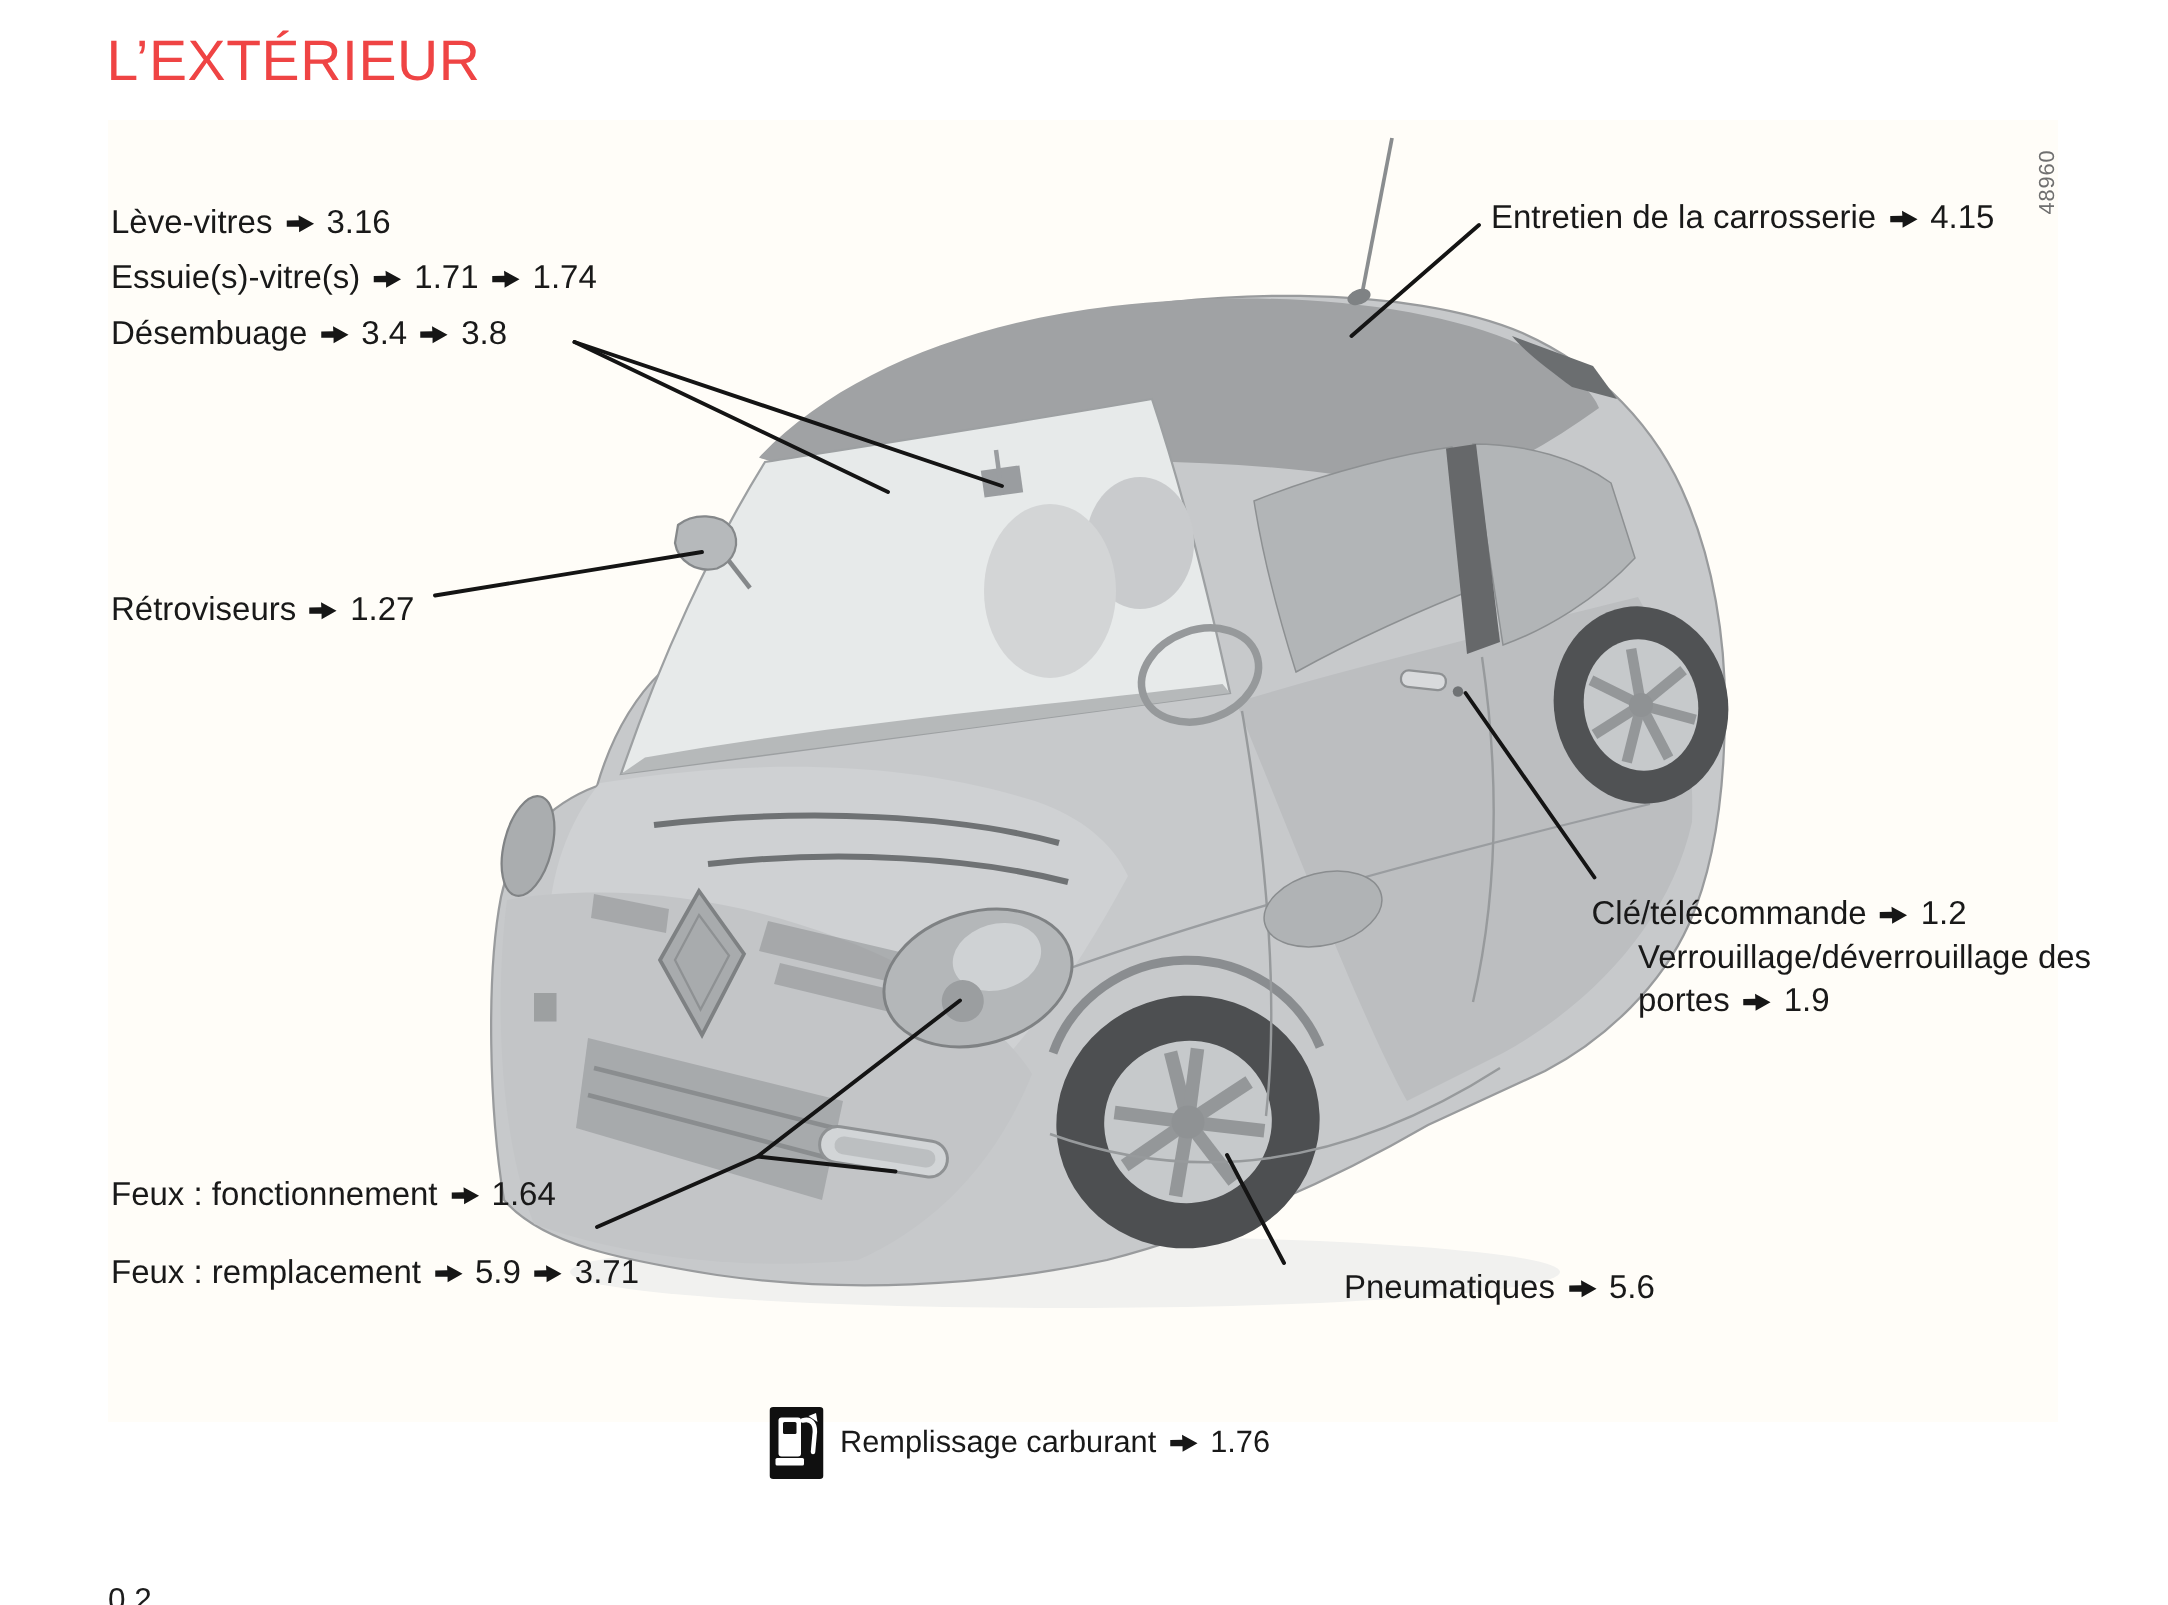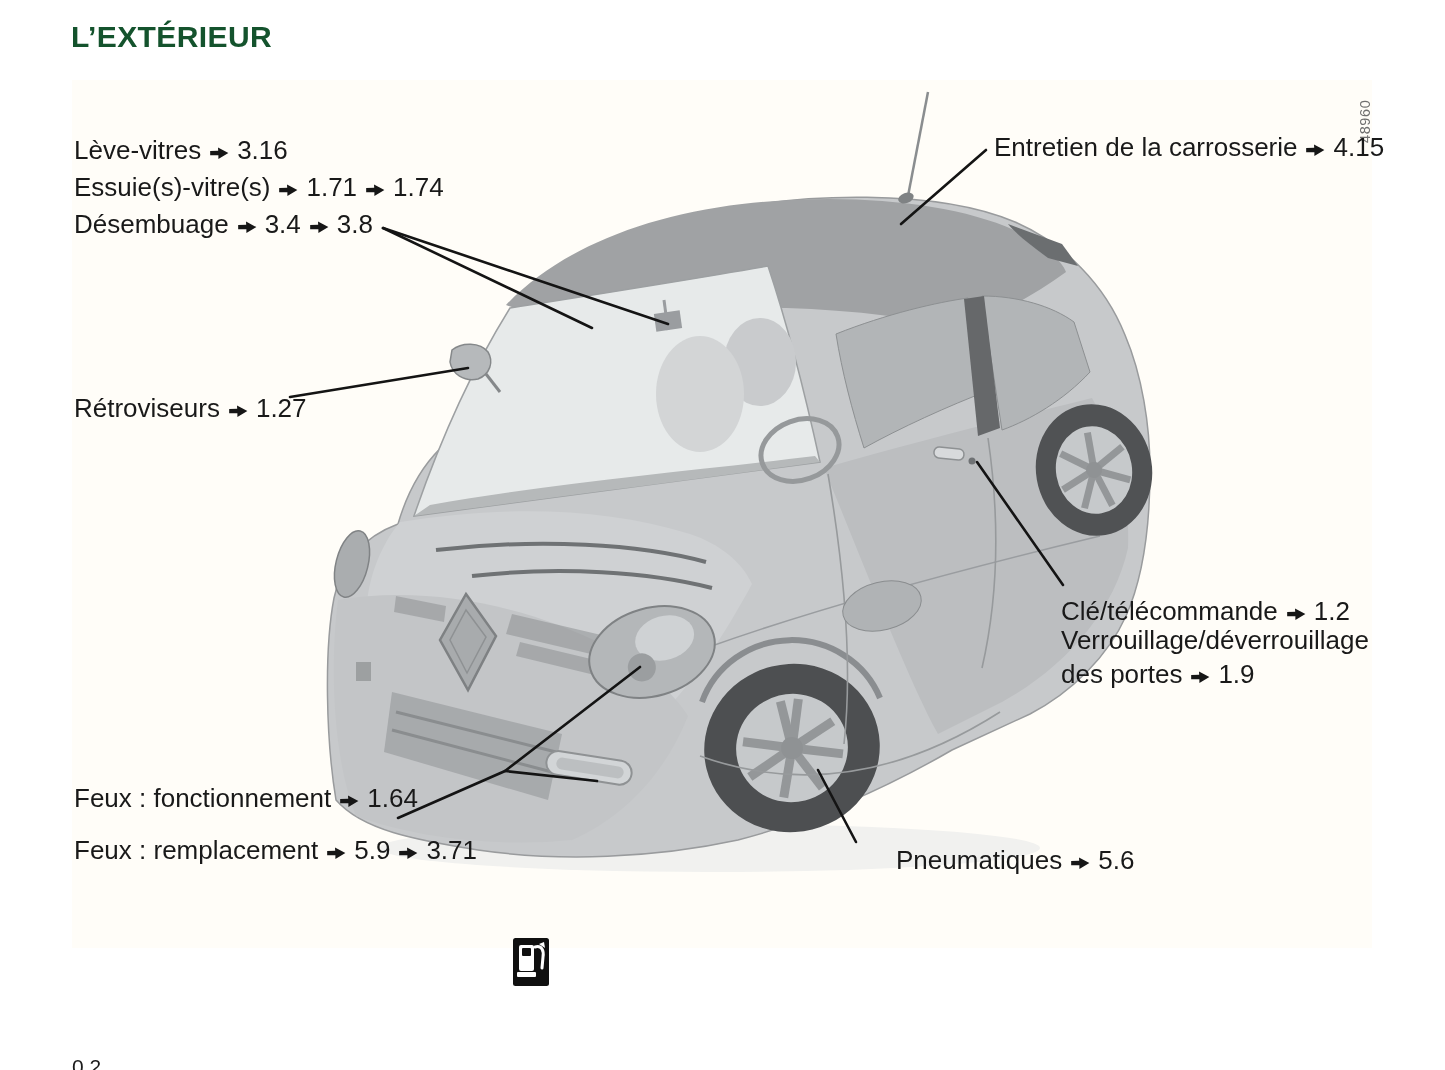--- a/index.html
+++ b/index.html
@@ -7,26 +7,26 @@
     width:1445px;height:1070px;position:relative;overflow:hidden;
     font-family:"Liberation Sans","DejaVu Sans",sans-serif;
     color:#1a1a1a;
   }
   .figure-bg{
     position:absolute;left:72px;top:80px;width:1300px;height:868px;
     background:#fffdf8;
   }
   .page-title{
     position:absolute;left:71px;top:20px;
-    font-size:30px;font-weight:700;letter-spacing:.4px;color:#14532d;
+    font-size:38px;font-weight:400;letter-spacing:.4px;color:#ef4444;
   }
   .callout{
-    position:absolute;font-size:26px;line-height:1.3;white-space:nowrap;color:#191919;
-  }
-  .callout.wrap{white-space:normal;width:322px;}
+    position:absolute;font-size:22px;line-height:1.3;white-space:nowrap;color:#191919;
+  }
+  .callout.wrap{white-space:normal;width:322px;margin-left:31px;}
   .ref{white-space:nowrap;}
   .arr{
     display:inline-block;width:21px;height:14px;margin:0 7px -1px 8px;
   }
   .arr path{fill:#161616;}
   .fuel-row{
     position:absolute;left:513px;top:938px;display:flex;align-items:center;
   }
   .fuel-icon{width:36px;height:48px;display:block;margin-right:11px;}
   .fuel-text{font-size:20.5px;color:#191919;white-space:nowrap;}
@@ -255,13 +255,16 @@
 
 <div class="fuel-row">
   <svg class="fuel-icon" viewBox="0 0 36 48" aria-hidden="true">
     <rect x="0" y="0" width="36" height="48" rx="2.5" fill="#101010"></rect>
     <rect x="6" y="7" width="15" height="26" rx="2" fill="#ffffff"></rect>
     <rect x="9" y="10" width="9" height="8" rx="1" fill="#101010"></rect>
     <rect x="4" y="34" width="19" height="5" rx="1" fill="#ffffff"></rect>
     <path d="M22 9 C29 7 31 13 30 19 L29 30" fill="none" stroke="#ffffff" stroke-width="3" stroke-linecap="round"></path>
     <path d="M26 6 L31 4 L32 10 Z" fill="#ffffff"></path>
   </svg>
+  <span class="fuel-text"><span>Remplissage carburant</span><span><span class="ref"><svg class="arr" viewBox="0 0 20 15" aria-hidden="true">
+            <path d="M0 5.4 L8.6 5.2 L8.4 1.6 L19.5 7.6 L8.8 13.8 L8.8 9.8 L0 9.8 Z"></path>
+          </svg><span>1.76</span></span></span></span>
 </div>
 
 </body></html>

